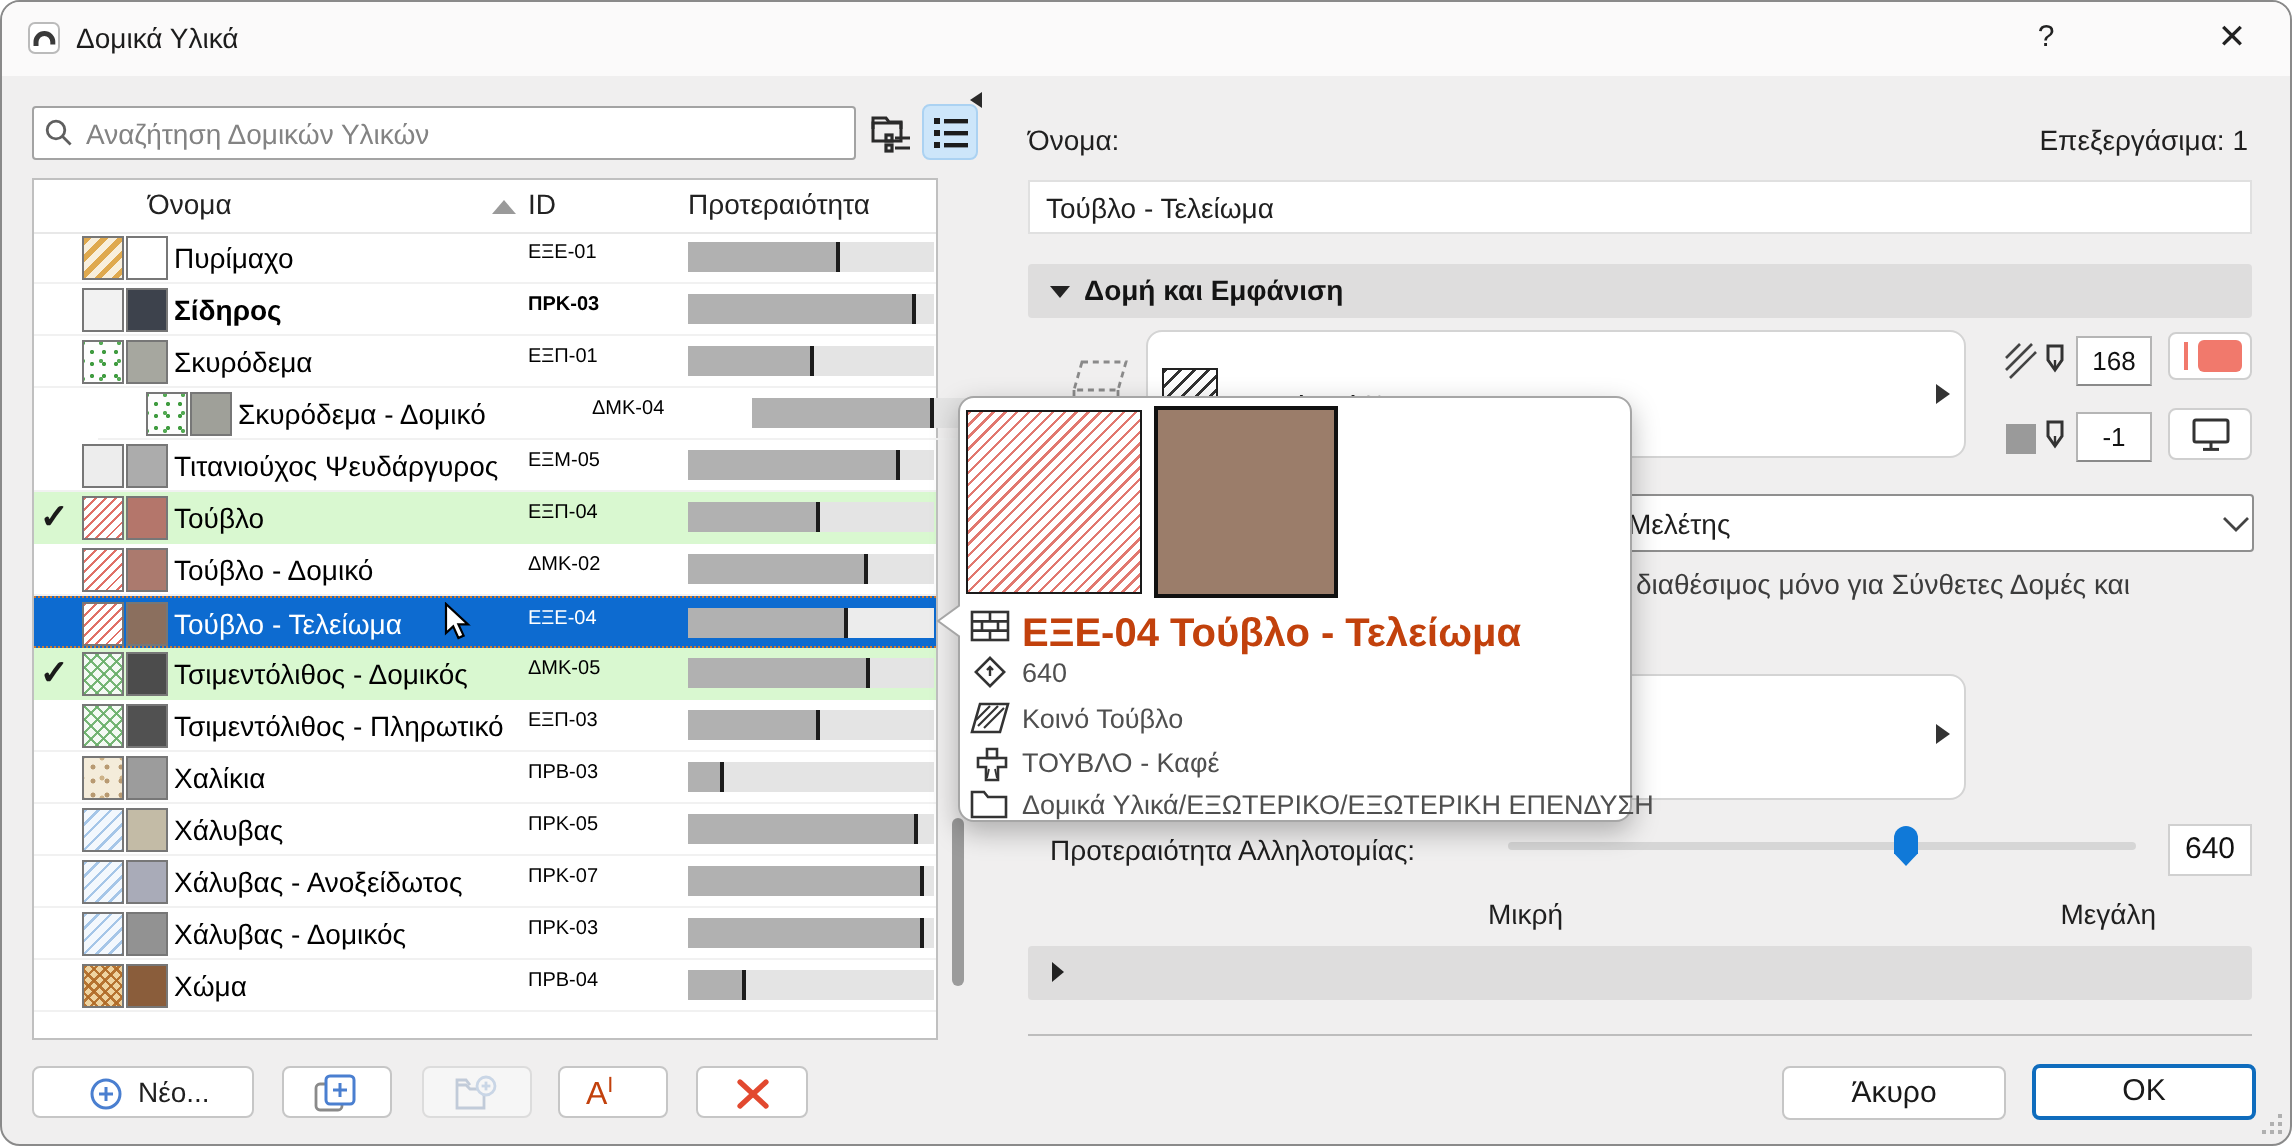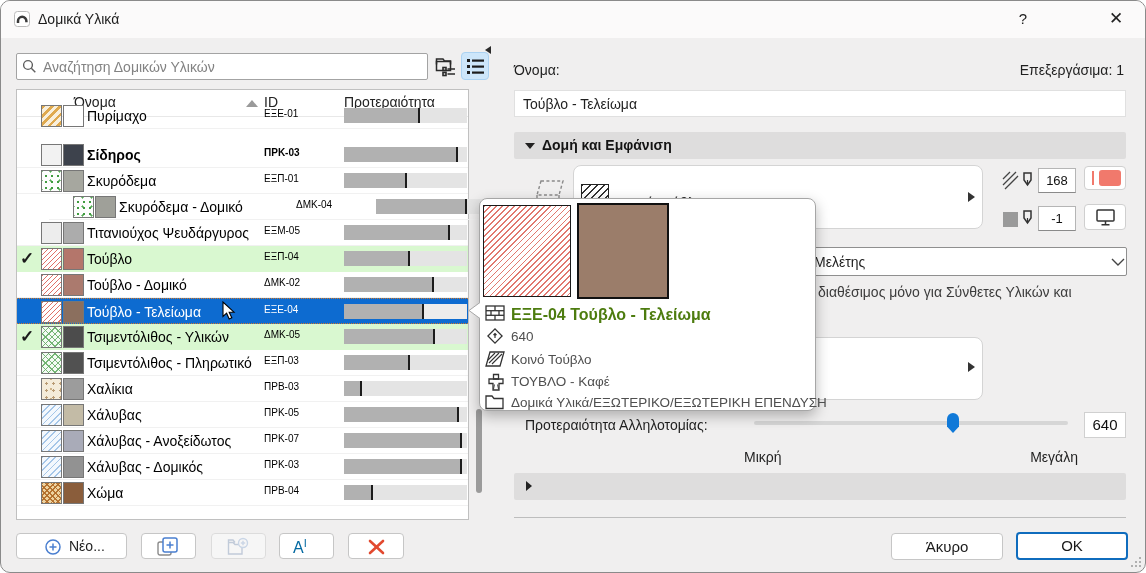--- a/index.html
+++ b/index.html
@@ -79,21 +79,21 @@
   #btn-cancel{left:890px;top:532px;}
   #btn-ok{left:1015px;top:531px;border:2px solid #0f6cbd;height:28px;line-height:24px;}
   #grip{position:absolute;left:1128px;top:554px;width:14px;height:14px;}
   
   #tooltip{position:absolute;left:478px;top:197px;width:337px;height:213px;background:#fff;border:1px solid #a6a6a6;border-radius:8px;box-shadow:0 5px 14px rgba(0,0,0,.28);box-sizing:border-box;}
   #tt-sw1{position:absolute;left:3px;top:6px;width:86px;height:90px;border:1px solid #1a1a1a;background:repeating-linear-gradient(135deg,rgba(222,105,95,.9) 0 1.2px,rgba(255,255,255,0) 1.2px 4.2px),#fff;}
   #tt-sw2{position:absolute;left:97px;top:4px;width:88px;height:92px;border:2px solid #111;}
   .ttline{position:absolute;left:5px;height:20px;}
   .ttline .ic{position:absolute;left:0;top:1px;}
   .ttline .tx{position:absolute;left:26px;top:2px;font-size:13.5px;color:#4f4f4f;white-space:nowrap;}
-  #ttl1 .tx{font-weight:bold;color:#4d7c0f;font-size:16px;}
+  #ttl1 .tx{font-weight:bold;color:#c2410c;font-size:20px;}
   #tt-arrow{position:absolute;left:467px;top:301px;z-index:50;}
   #cursor{position:absolute;left:221px;top:300px;z-index:60;}
   svg{display:block;}
 </style>
 </head>
 <body>
 
 <div id="win">
   <div id="titlebar">
     <div id="appicon">
@@ -140,21 +140,21 @@
   <div id="splitter-arrow"></div>
 
   <div id="list">
     <div id="lheader">
       <span class="hname" style="left:57px;">Όνομα</span>
       <div id="sortasc"></div>
       <span class="hname" style="left:247px;">ID</span>
       <span class="hname" style="left:327px;">Προτεραιότητα</span>
     </div>
     <div id="rows">
-        <div class="row plain" style="top: 13px; padding-left: 48px;">
+        <div class="row plain" style="top: 26px; padding-left: 48px;">
           <span class="chk"></span>
           <span class="sw sw1 p-tan"></span>
           <span class="sw sw2" style="background:#ffffff"></span>
           <span class="nm">Πυρίμαχο</span>
           <span class="rid">ΕΞΕ-01</span>
           <span class="bar">
             <span class="fill" style="width:75px"></span>
             <span class="mk" style="left:74px"></span>
           </span>
         </div>
@@ -232,21 +232,21 @@
           <span class="rid">ΕΞΕ-04</span>
           <span class="bar">
             <span class="fill" style="width:79px"></span>
             <span class="mk" style="left:78px"></span>
           </span>
         </div>
         <div class="row green" style="top: 234px;">
           <span class="chk">✓</span>
           <span class="sw sw1 p-gcross"></span>
           <span class="sw sw2" style="background:#4c4c4c"></span>
-          <span class="nm">Τσιμεντόλιθος - Υλικών</span>
+          <span class="nm">Τσιμεντόλιθος - Δομικός</span>
           <span class="rid">ΔΜΚ-05</span>
           <span class="bar">
             <span class="fill" style="width:90px"></span>
             <span class="mk" style="left:89px"></span>
           </span>
         </div>
         <div class="row plain" style="top: 260px;">
           <span class="chk"></span>
           <span class="sw sw1 p-gcross"></span>
           <span class="sw sw2" style="background:#515151"></span>
@@ -334,21 +334,21 @@
   </div>
   <div class="bbtn" id="btn-fold">
     <svg class="abs" style="left:15px;top:3px;" width="22" height="20" viewBox="0 0 22 20">
         <path d="M1.5 5.5 V17 H15 V7.5 H8 L6 5.5 Z M1.5 5.5 V3 H6 L8 5.5" fill="none" stroke="#8aa0c0" stroke-width="1.4"></path>
         <circle cx="16" cy="6" r="4.5" fill="#fff" stroke="#9cb8dc" stroke-width="1.4"></circle>
         <line x1="16" y1="3.8" x2="16" y2="8.2" stroke="#9cb8dc" stroke-width="1.4"></line>
         <line x1="13.8" y1="6" x2="18.2" y2="6" stroke="#9cb8dc" stroke-width="1.4"></line>
       </svg>
   </div>
   <div class="bbtn" id="btn-ren">
-    <div class="abs" style="left:13px;top:3px;font-size:16px;color:#0369a1;">A<span style="font-size:11px;vertical-align:6px;">I</span></div>
+    <div class="abs" style="left:13px;top:3px;font-size:16px;color:#c2410c;">A<span style="font-size:11px;vertical-align:6px;">I</span></div>
   </div>
   <div class="bbtn" id="btn-del">
     <svg class="abs" style="left:19px;top:5px;" width="17" height="16" viewBox="0 0 17 16">
         <g stroke="#e2492f" stroke-width="2.6" stroke-linecap="round">
           <line x1="2" y1="2" x2="15" y2="14"></line>
           <line x1="15" y1="2" x2="2" y2="14"></line>
         </g>
       </svg>
   </div>
 
@@ -401,21 +401,21 @@
         <line x1="5.5" y1="15.7" x2="13.5" y2="15.7" stroke="#333" stroke-width="1.5"></line>
       </svg>
   </div>
 
   <div id="combo">
     <span class="val">Μελέτης</span>
     <svg class="abs" style="left:596px;top:10px;" width="14" height="8" viewBox="0 0 14 8">
         <path d="M1 1 L7 7 L13 1" fill="none" stroke="#444" stroke-width="1.4"></path>
       </svg>
   </div>
-  <div id="note">διαθέσιμος μόνο για Σύνθετες Υλικών και</div>
+  <div id="note">διαθέσιμος μόνο για Σύνθετες Δομές και</div>
 
   <div class="bigbtn" id="surfbtn">
     <div class="arr-r" style="top:24px;"></div>
   </div>
 
   <div class="rlabel" style="left:524px;top:416px;">Προτεραιότητα Αλληλοτομίας:</div>
   <div id="slider-track"></div>
   <div id="slider-handle"></div>
   <div id="prifield"><span>640</span></div>
   <div class="rlabel" style="left:743px;top:448px;">Μικρή</div>

